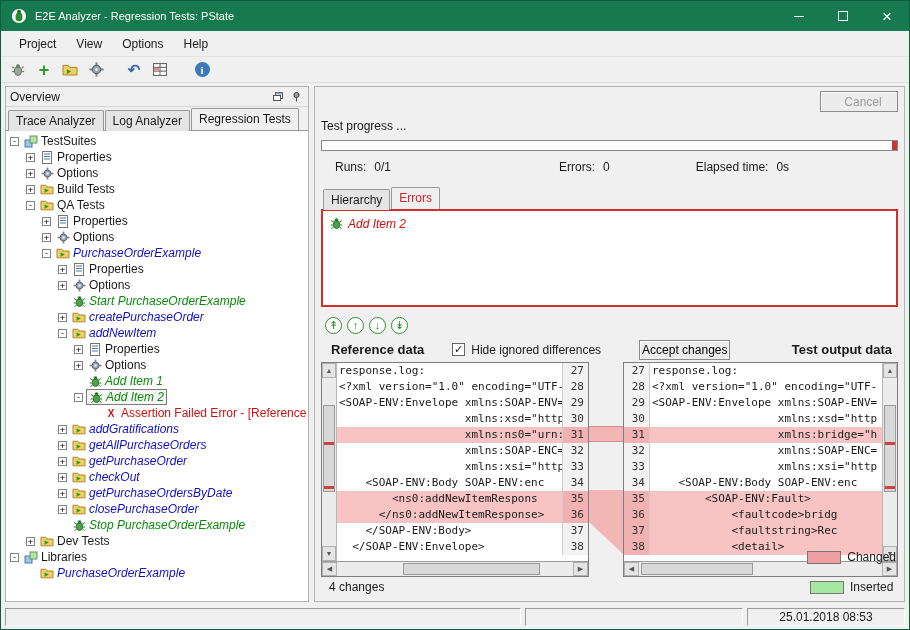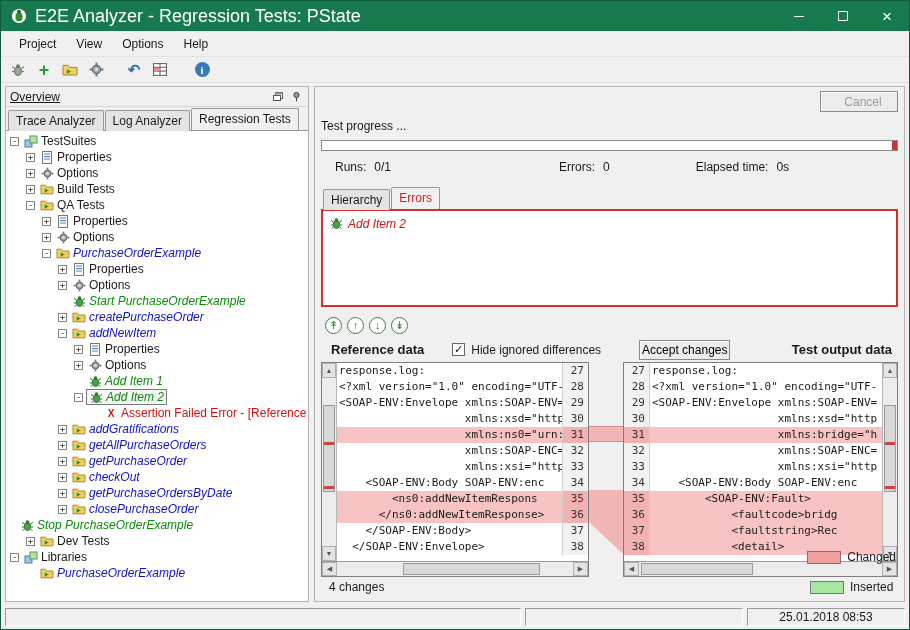--- a/index.html
+++ b/index.html
@@ -3,21 +3,21 @@
 <meta charset="utf-8">
 <style>
   * { margin:0; padding:0; box-sizing:border-box; }
   html,body { background:#777; }
   body { font-family:"Liberation Sans", sans-serif; }
   .window { width:910px; height:630px; background:#f0f0f0; border:1px solid #0e5e3e;
             display:flex; flex-direction:column; font-size:12px; color:#1a1a1a; overflow:hidden; }
 
   
   .titlebar { height:30px; background:#177a4f; display:flex; align-items:center; padding-left:8px; color:#fff; flex:0 0 auto; }
-  .title-text { margin-left:8px; font-size:18px; }
+  .title-text { margin-left:8px; font-size:11px; }
   .win-controls { margin-left:auto; display:flex; height:100%; }
   .win-btn { width:44px; display:flex; align-items:center; justify-content:center; color:#fff; cursor:default; }
   .min-glyph { width:10px; height:1px; background:#fff; display:inline-block; }
   .max-glyph { width:10px; height:10px; border:1px solid #fff; display:inline-block; }
   .close-glyph { font-size:17px; line-height:1; }
 
   
   .menubar { height:26px; display:flex; align-items:center; padding-left:8px; background:#f0f0f0; border-bottom:1px solid #e2e2e2; flex:0 0 auto;}
   .menu-item { padding:4px 10px; }
   .toolbar { height:26px; display:flex; align-items:center; padding-left:6px; gap:4px; background:#f0f0f0; border-bottom:1px solid #dedede; flex:0 0 auto;}
@@ -26,21 +26,21 @@
   .plus-glyph { color:#2e9b2e; font-size:18px; font-weight:bold; line-height:1; }
   .undo-glyph { color:#3a6ab0; font-size:15px; font-weight:bold; line-height:1; }
   .info-glyph { width:15px; height:15px; border-radius:50%; background:#3a7ab8; color:#fff; font-size:11px; font-weight:bold;
                 display:flex; align-items:center; justify-content:center; font-family:"Liberation Serif", serif; }
 
   
   .workspace { flex:1; display:flex; gap:5px; padding:3px 4px; min-height:0; }
 
   
   .left-panel { width:304px; display:flex; flex-direction:column; border:1px solid #b4b4b4; background:#f0f0f0; flex:0 0 auto;}
-  .panel-header { height:20px; display:flex; align-items:center; padding:0 4px; border-bottom:1px solid #d6d6d6;text-decoration:underline; }
+  .panel-header { height:20px; display:flex; align-items:center; padding:0 4px; border-bottom:1px solid #d6d6d6; }
   .panel-header .spacer { flex:1; }
   .ph-icon { width:16px; height:14px; display:flex; align-items:center; justify-content:center; margin-left:2px; }
   .left-tabs { display:flex; align-items:flex-end; height:23px; padding-left:2px; }
   .tab { padding:3px 7px; border:1px solid #999; border-bottom:none; background:#e4e4e4; margin-right:1px;
          border-radius:2px 2px 0 0; white-space:nowrap; position:relative; top:1px;}
   .tab.active { background:#f0f0f0; z-index:2; top:0; padding-bottom:4px; }
   .tab.errors-active { color:#cc2222; }
   .tree-area { flex:1; border-top:1px solid #999; background:#fff; overflow:hidden; padding-top:2px; }
   .tree-item { height:16px; display:flex; align-items:center; white-space:nowrap; }
   .expander { width:9px; height:9px; border:1px solid #848484; background:#fff; font-size:9px; line-height:7px; text-align:center;
@@ -554,21 +554,21 @@
             <span class="item-body">
               <span class="tree-icon">
                 <svg width="14" height="12" viewBox="0 0 14 12">
                   <path d="M1 2.2 h4.6 l1.3 1.8 H13 V10.8 H1 Z" fill="#f2cf63" stroke="#a9862e"></path>
                   <path d="M4.6 5.2 l4.2 2.3 -4.2 2.3 z" fill="#2f9b2f"></path>
                 </svg>
               </span>
               <span class="tree-label c-blue">closePurchaseOrder</span>
             </span>
           </div>
-          <div class="tree-item" style="">
+          <div class="tree-item" style="padding-left: 52px;">
             <span class="expander hidden"></span>
             <span class="item-body">
               <span class="tree-icon">
                 <svg width="13" height="13" viewBox="0 0 13 13">
                   <ellipse cx="6.5" cy="7.5" rx="3.2" ry="4" fill="#4aa34a" stroke="#2e7a2e"></ellipse>
                   <circle cx="6.5" cy="3" r="1.8" fill="#2e7a2e"></circle>
                   <line x1="3.5" y1="5" x2="1" y2="3.5" stroke="#2e7a2e"></line>
                   <line x1="9.5" y1="5" x2="12" y2="3.5" stroke="#2e7a2e"></line>
                   <line x1="3.2" y1="8" x2="0.8" y2="8" stroke="#2e7a2e"></line>
                   <line x1="9.8" y1="8" x2="12.2" y2="8" stroke="#2e7a2e"></line>

